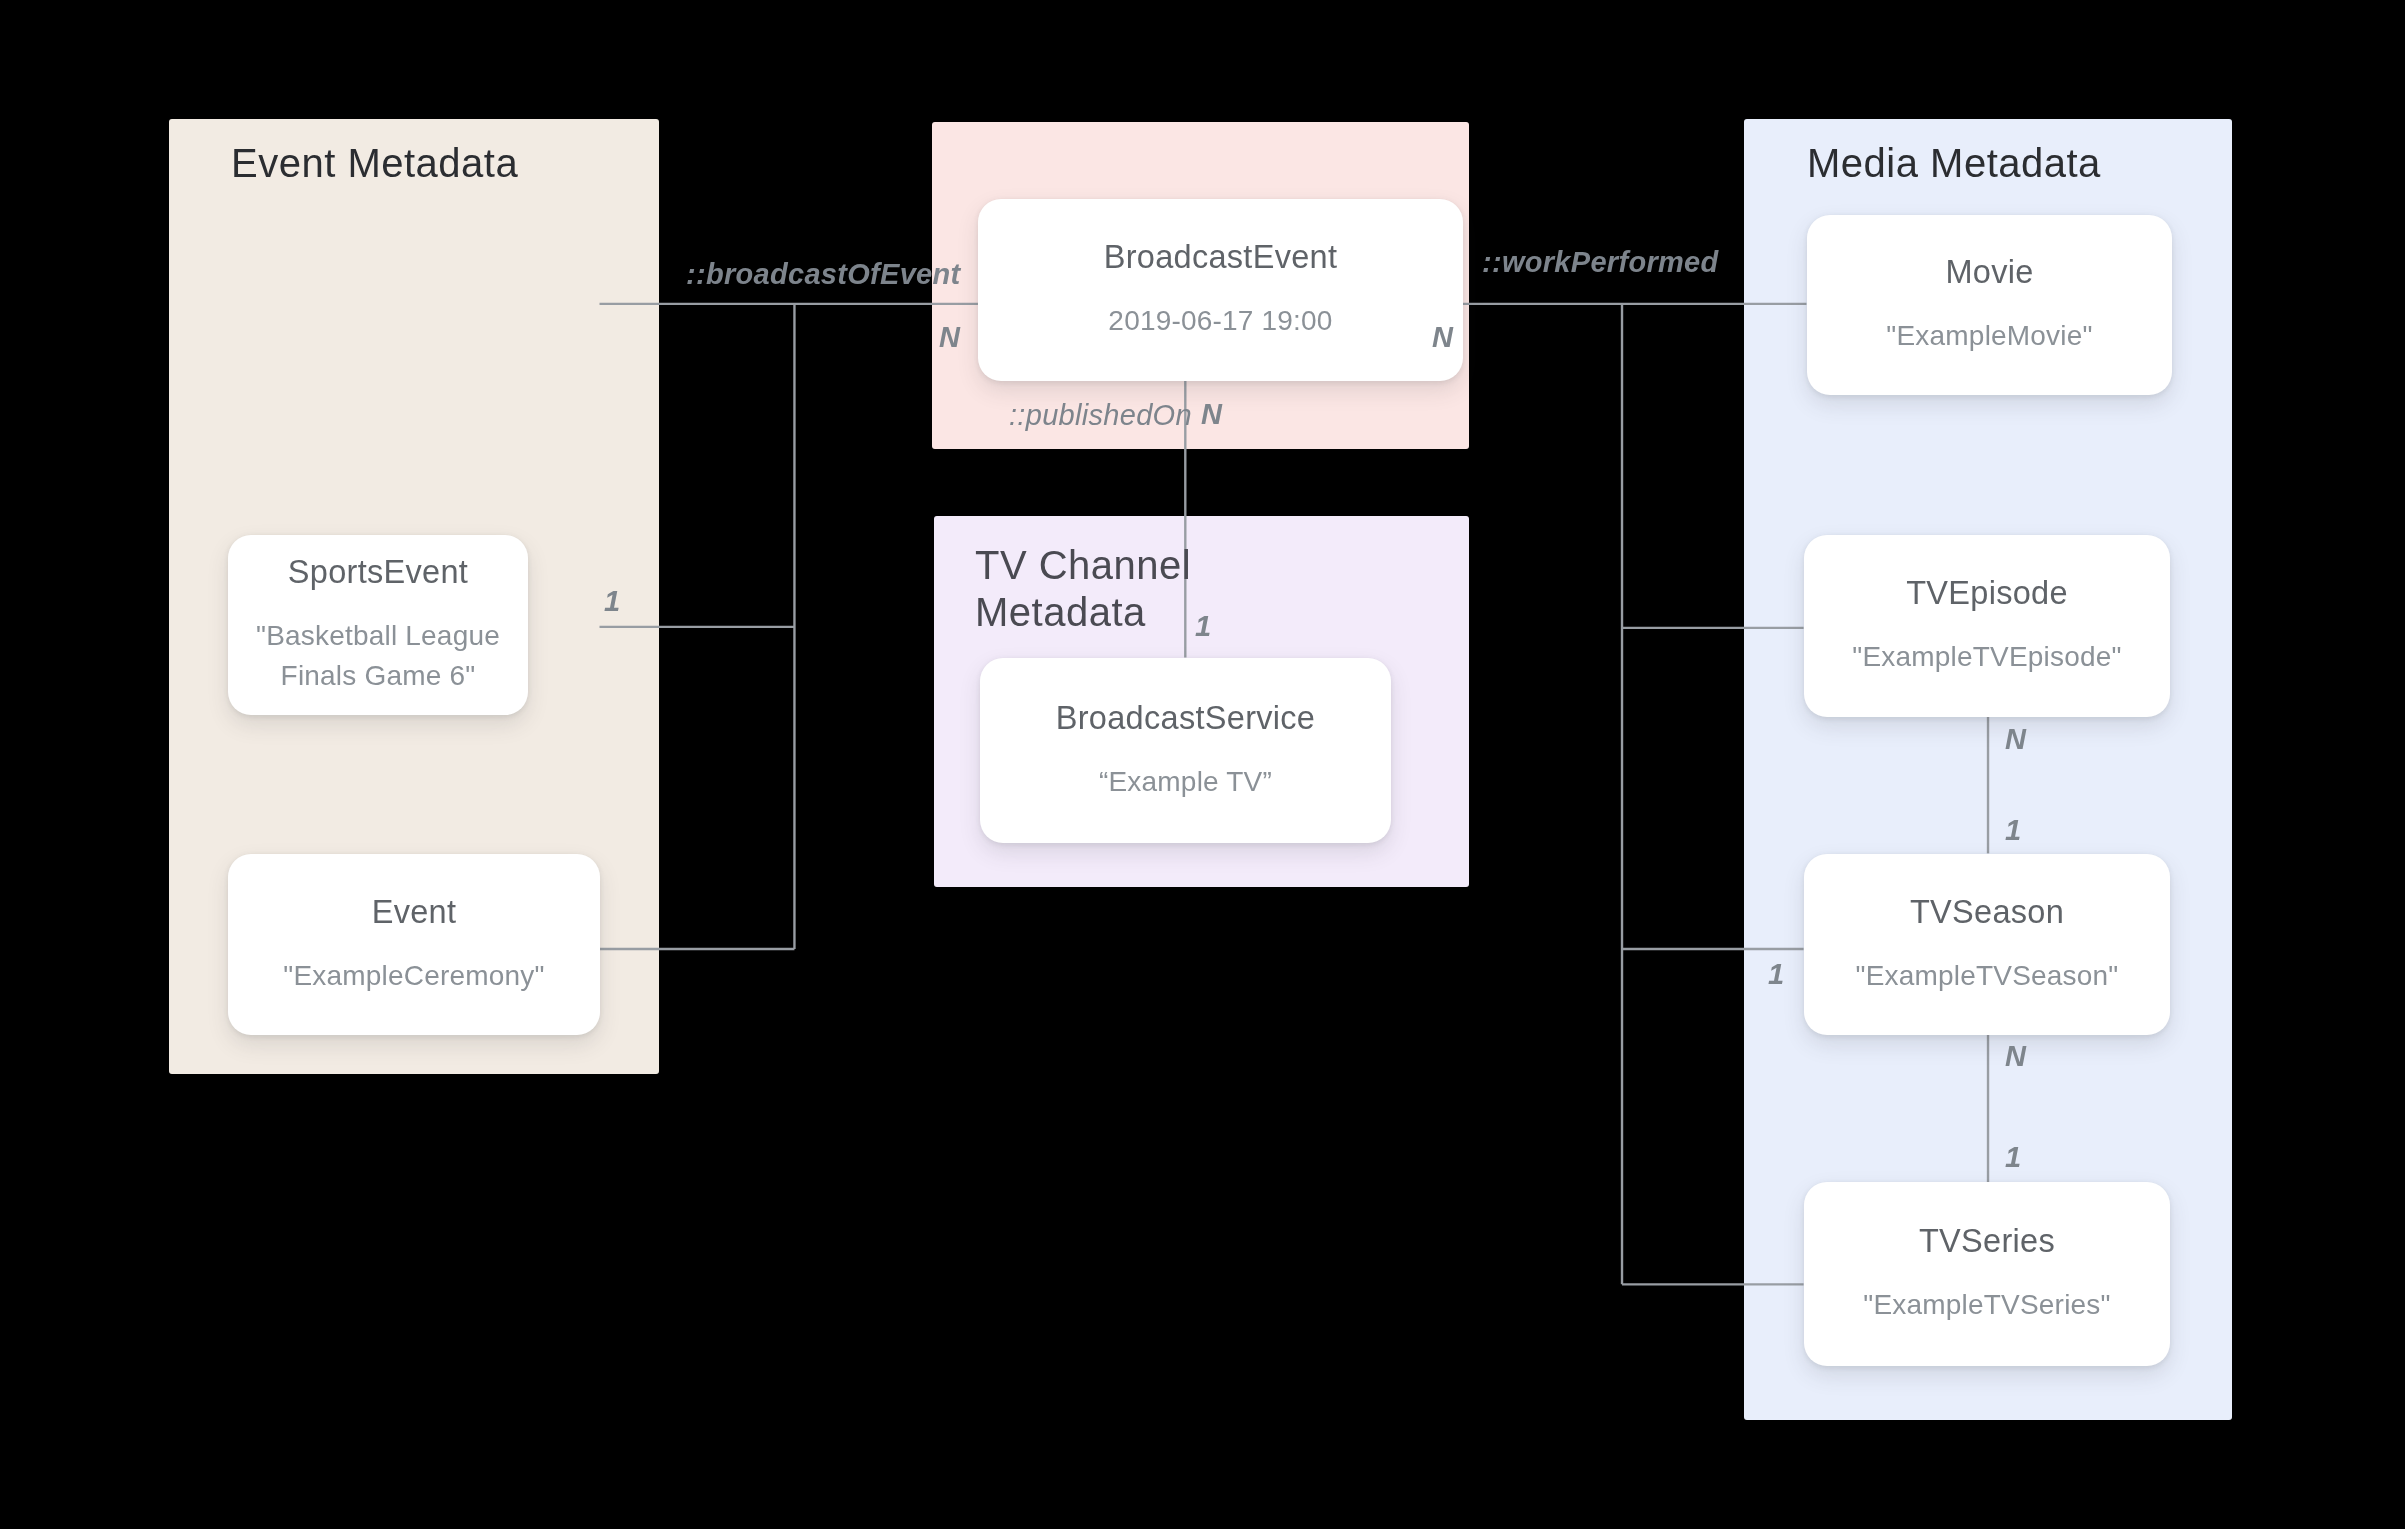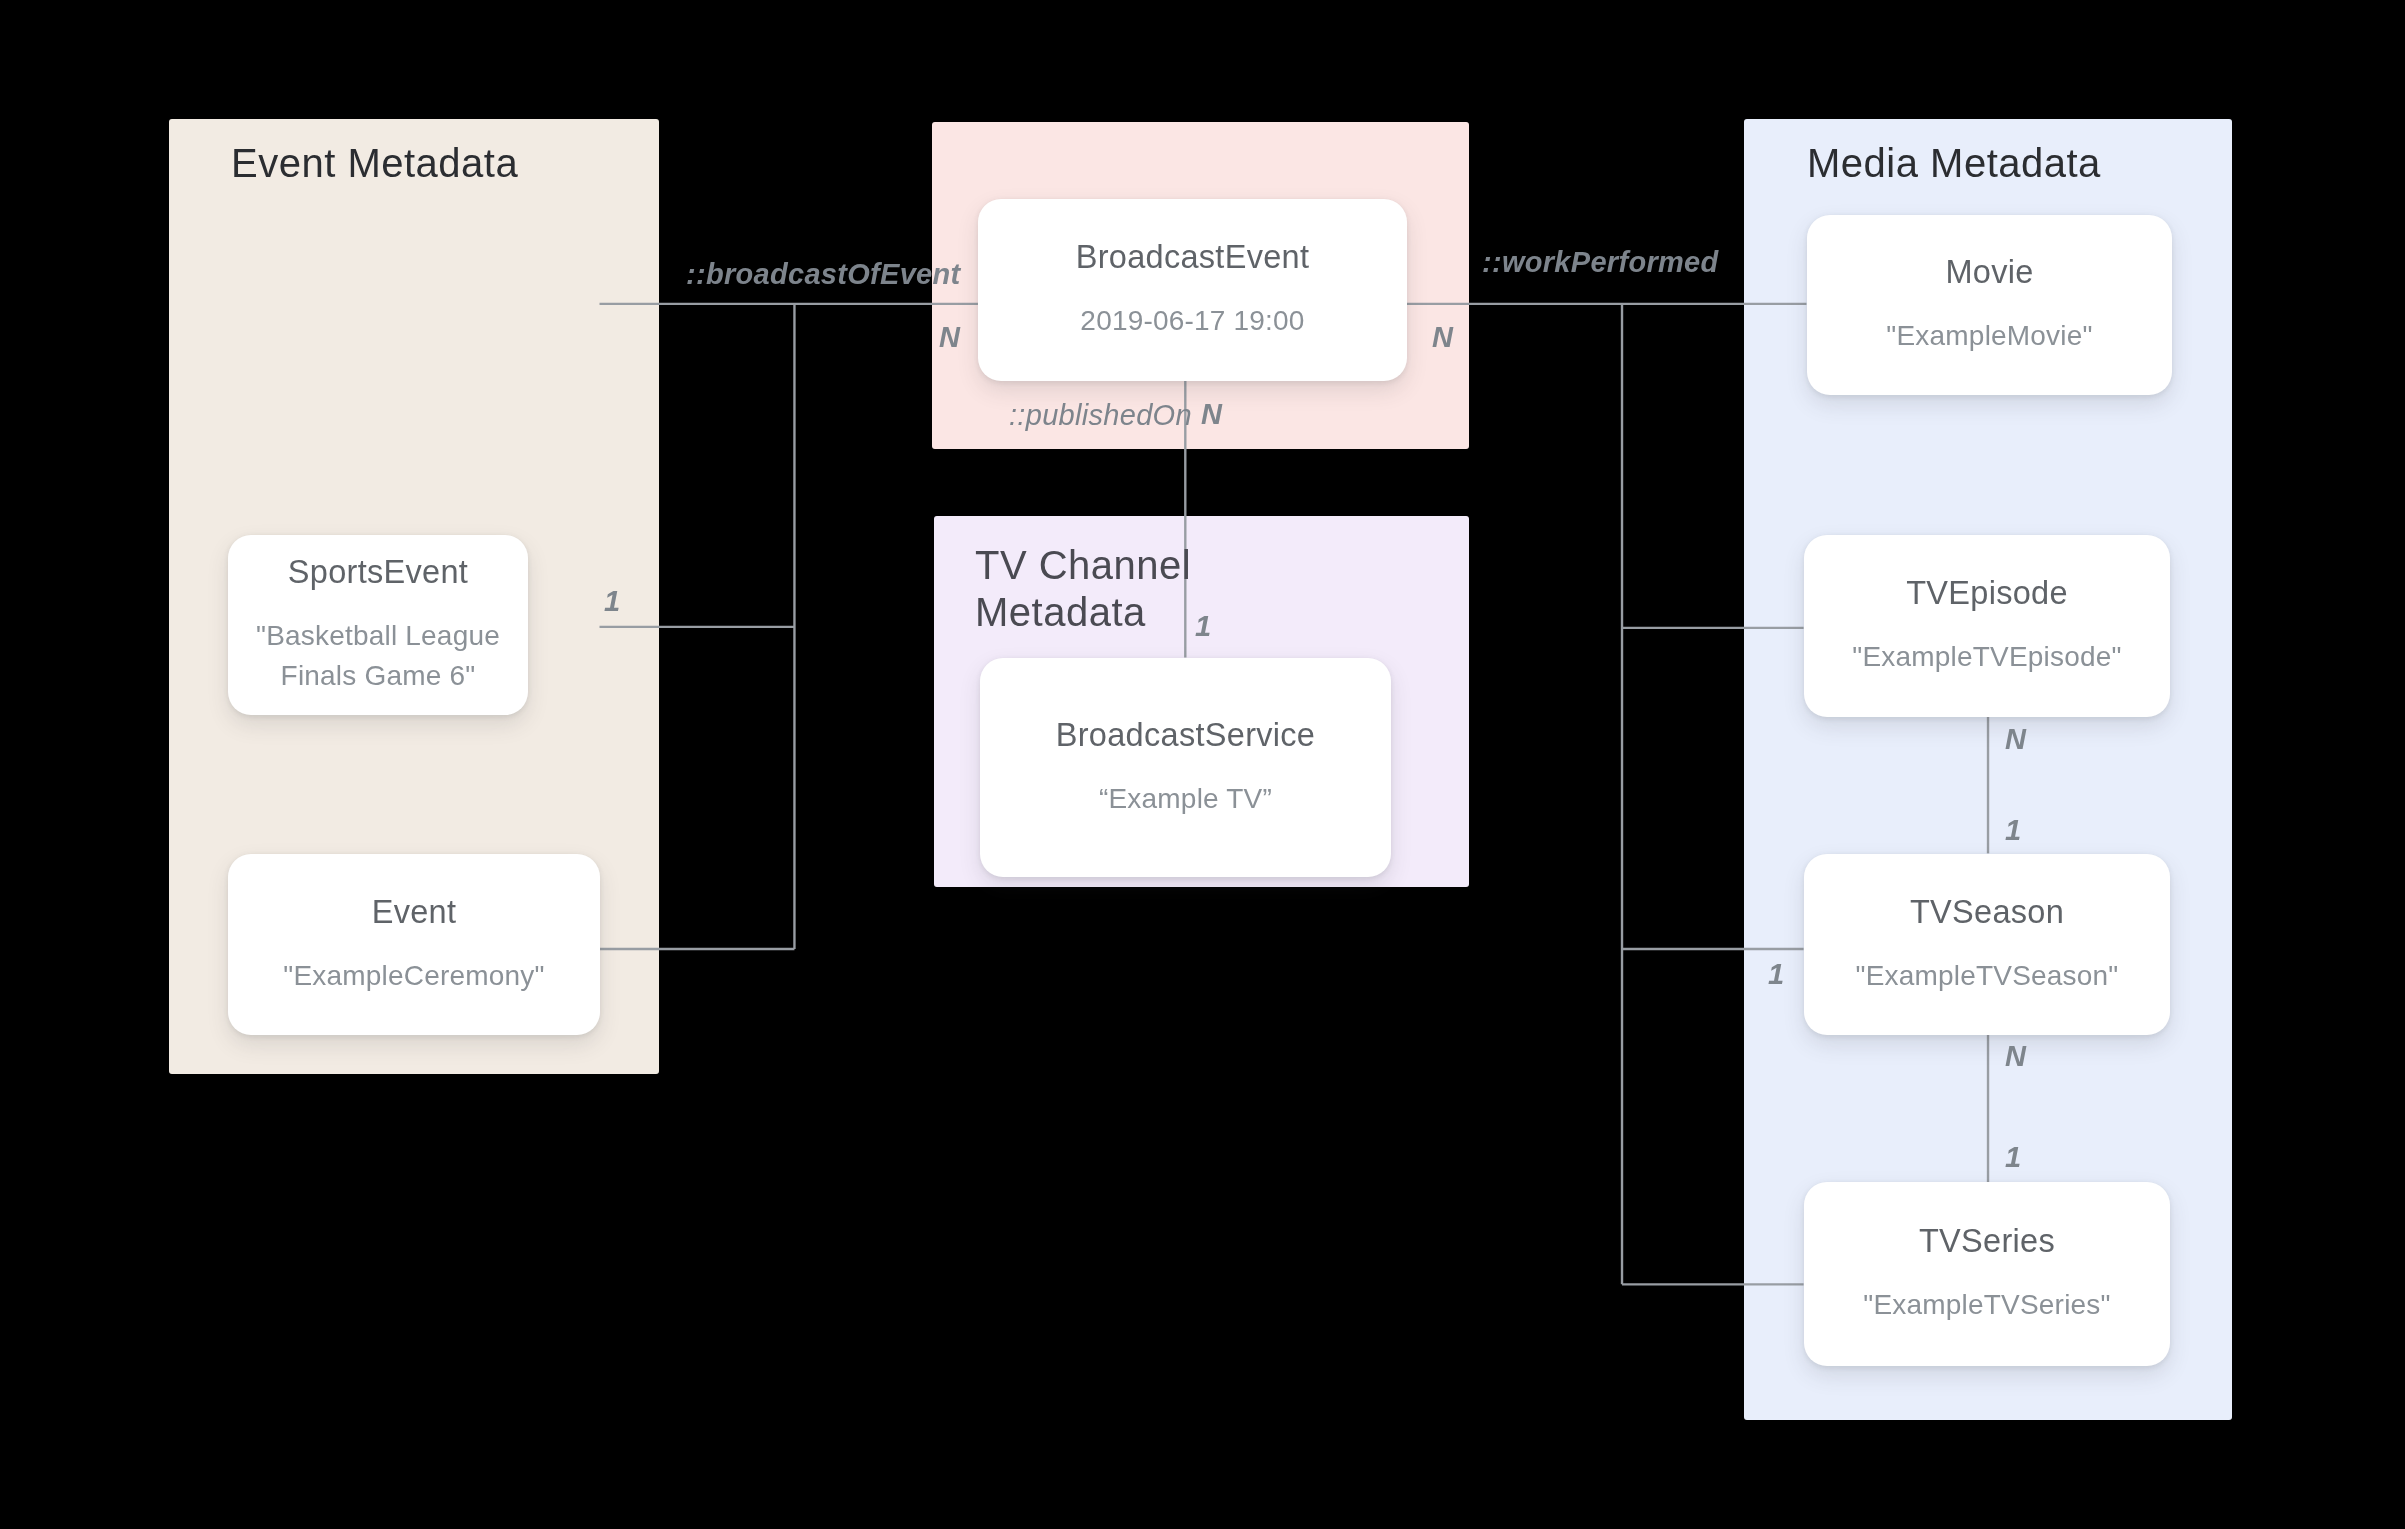--- a/index.html
+++ b/index.html
@@ -95,26 +95,26 @@
   <div class="card" style="left:228px; top:535px; width:300px; height:180px;">
     <div class="card-title">SportsEvent</div>
     <div class="card-subtitle" style="max-width:315px;">"Basketball League Finals Game 6"</div>
   </div>
 
   <div class="card" style="left:228px; top:854px; width:372px; height:181px;">
     <div class="card-title">Event</div>
     <div class="card-subtitle">"ExampleCeremony"</div>
   </div>
 
-  <div class="card" style="left:978px; top:199px; width:429px; height:182px;">
+  <div class="card" style="left:978px; top:199px; width:485px; height:182px;">
     <div class="card-title">BroadcastEvent</div>
     <div class="card-subtitle">2019-06-17 19:00</div>
   </div>
 
-  <div class="card" style="left:980px; top:658px; width:411px; height:219px;align-items:center;">
+  <div class="card" style="left:980px; top:658px; width:411px; height:185px;align-items:center;">
     <div class="card-title">BroadcastService</div>
     <div class="card-subtitle">“Example TV”</div>
   </div>
 
   <div class="card" style="left:1807px; top:215px; width:365px; height:180px;">
     <div class="card-title">Movie</div>
     <div class="card-subtitle">"ExampleMovie"</div>
   </div>
 
   <div class="card" style="left:1804px; top:535px; width:366px; height:182px;">

